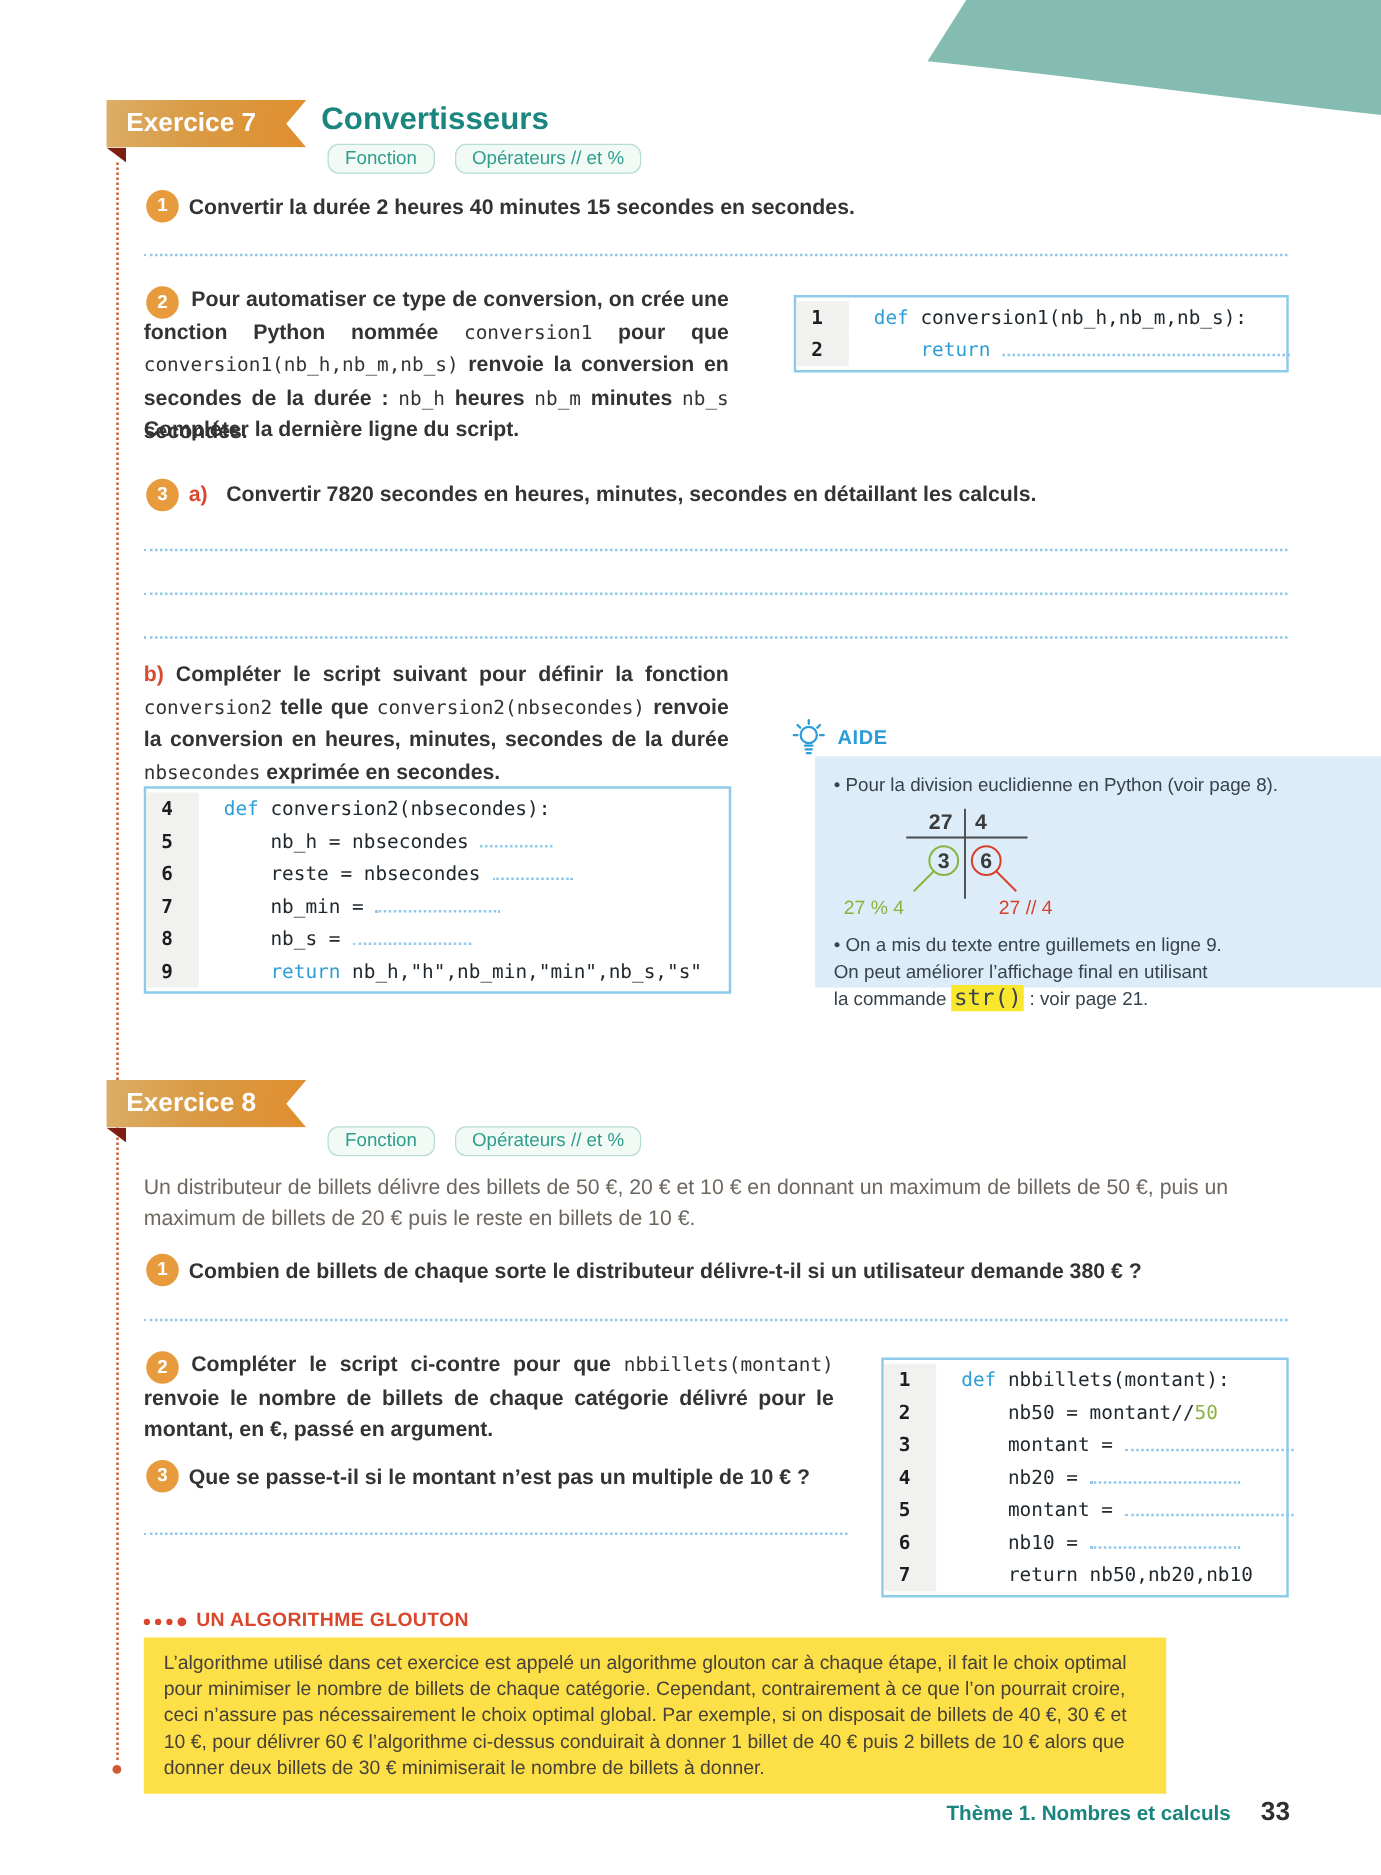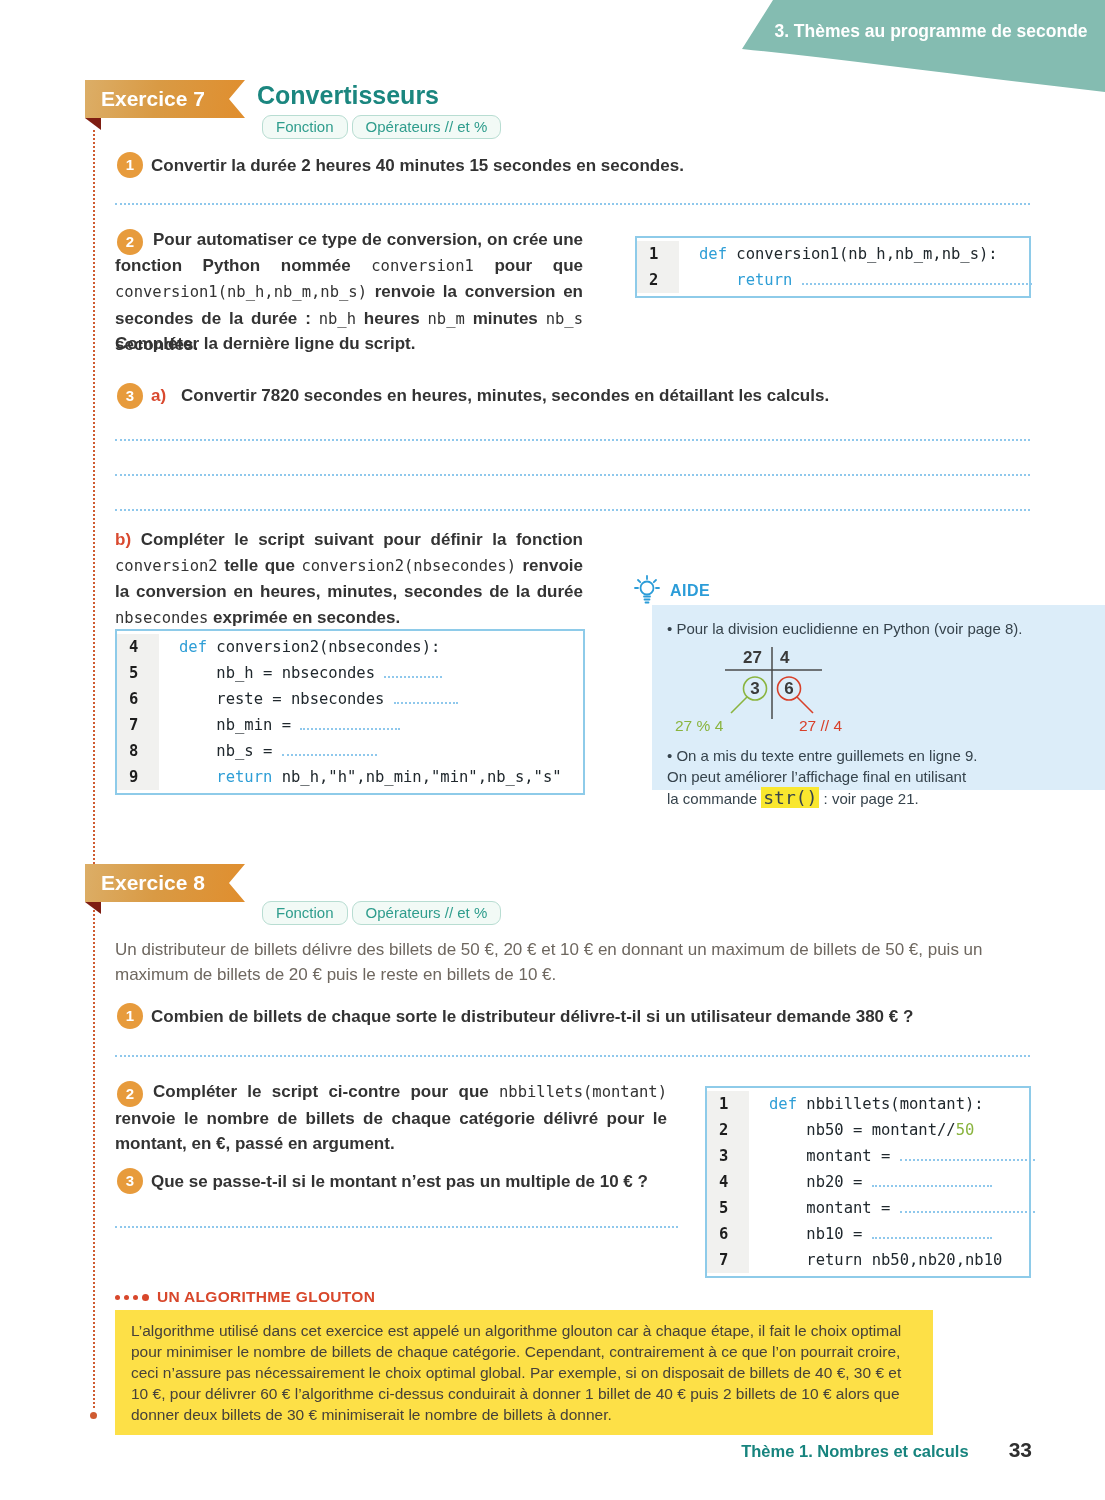--- a/index.html
+++ b/index.html
@@ -12,21 +12,21 @@
     color:#fff;font-size:17.5px;font-weight:700;}
 
   
   .ribbon{position:absolute;width:160px;height:38px;
     background:linear-gradient(100deg,#dcae67 0%,#d99a44 45%,#e08e2e 100%);
     clip-path:polygon(0 0,100% 0,calc(100% - 16px) 50%,100% 100%,0 100%);
     color:#fff;font-size:21px;font-weight:700;line-height:38px;padding-left:16px;box-sizing:border-box;}
   .ribbon-fold{position:absolute;width:16px;height:12px;background:#7e1d12;
     clip-path:polygon(0 0,100% 0,100% 100%);}
   .ex-title{position:absolute;color:#1b867f;font-size:25px;font-weight:700;}
-  .tag-row{position:absolute;display:flex;gap:4px;}
+  .tag-row{position:absolute;display:flex;gap:16px;}
   .tag{border:1.5px solid #b8ddd2;background:#f2faf6;color:#2f9d8d;font-size:15px;
     padding:2px 13px 3px;border-radius:9px;white-space:nowrap;}
 
   
   .left-rule{position:absolute;left:93px;top:130px;height:1278px;width:0;border-left:2px dotted #cf5b31;}
   .left-rule-dot{position:absolute;left:90px;top:1412px;width:7px;height:7px;border-radius:50%;background:#cf5b31;}
 
   
   .badge{position:absolute;width:26px;height:26px;border-radius:50%;background:#e79b3c;
     color:#fff;font-size:15px;font-weight:700;text-align:center;line-height:26px;}
@@ -69,33 +69,32 @@
   
   .glouton-title{position:absolute;display:flex;align-items:center;gap:8px;
     color:#d8472b;font-size:15.5px;font-weight:700;letter-spacing:.3px;}
   .dots{display:flex;align-items:center;gap:4px;}
   .dots i{display:block;width:5px;height:5px;border-radius:50%;background:#d8472b;}
   .dots i:last-child{width:7px;height:7px;}
   .glouton-box{position:absolute;background:#fde047;box-sizing:border-box;
     padding:10px 16px;font-size:15.5px;font-weight:400;color:#46413a;line-height:21px;text-align:left;}
 
   
-  .footer{position:absolute;right:73px;top:1438px;display:flex;align-items:baseline;gap:40px;}
+  .footer{position:absolute;right:73px;top:1438px;display:flex;align-items:baseline;gap:24px;}
   .footer-theme{color:#17847e;font-size:16.5px;font-weight:700;}
   .footer-page{color:#2f2f2f;font-size:21px;font-weight:700;}
 </style>
 </head>
 <body>
 
 <div class="page">
 
   <svg class="header-tab" viewBox="0 0 365 95">
     <path d="M 33 0 L 365 0 L 365 92 C 240 78 110 60 2 49 Z" fill="#84bcb1"></path>
   </svg>
-  <div class="header-tab-label">3. Thèmes au programme de seconde</div>
 
   <div class="left-rule"></div>
   <div class="left-rule-dot"></div>
 
   <div class="ribbon" style="left:85px;top:80px;">Exercice 7</div>
   <div class="ribbon-fold" style="left:85px;top:118px;"></div>
   <div class="ex-title" style="left:257px;top:81px;">Convertisseurs</div>
   <div class="tag-row" style="left:262px;top:115px;">
     <span class="tag">Fonction</span>
     <span class="tag">Opérateurs // et %</span>

